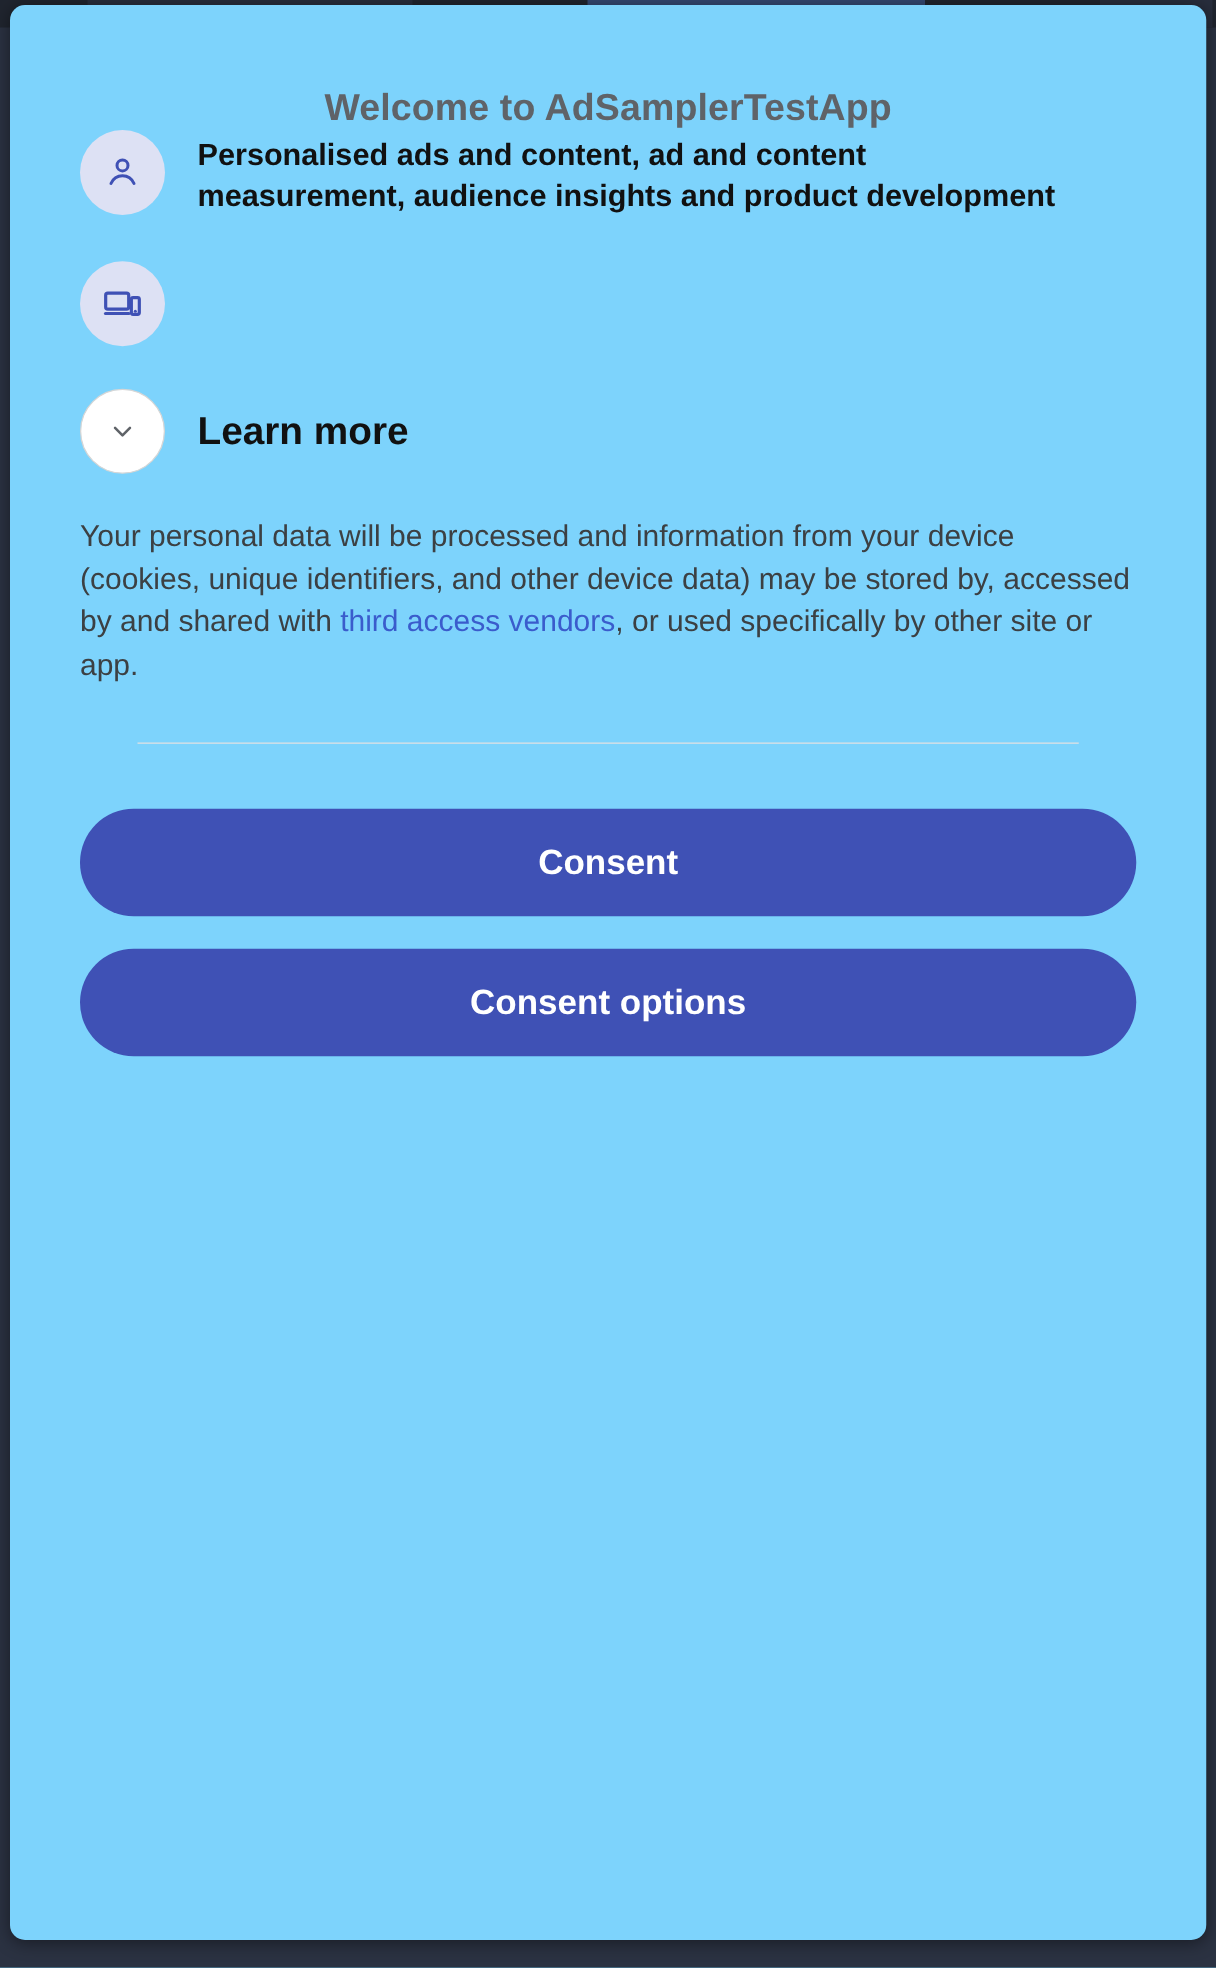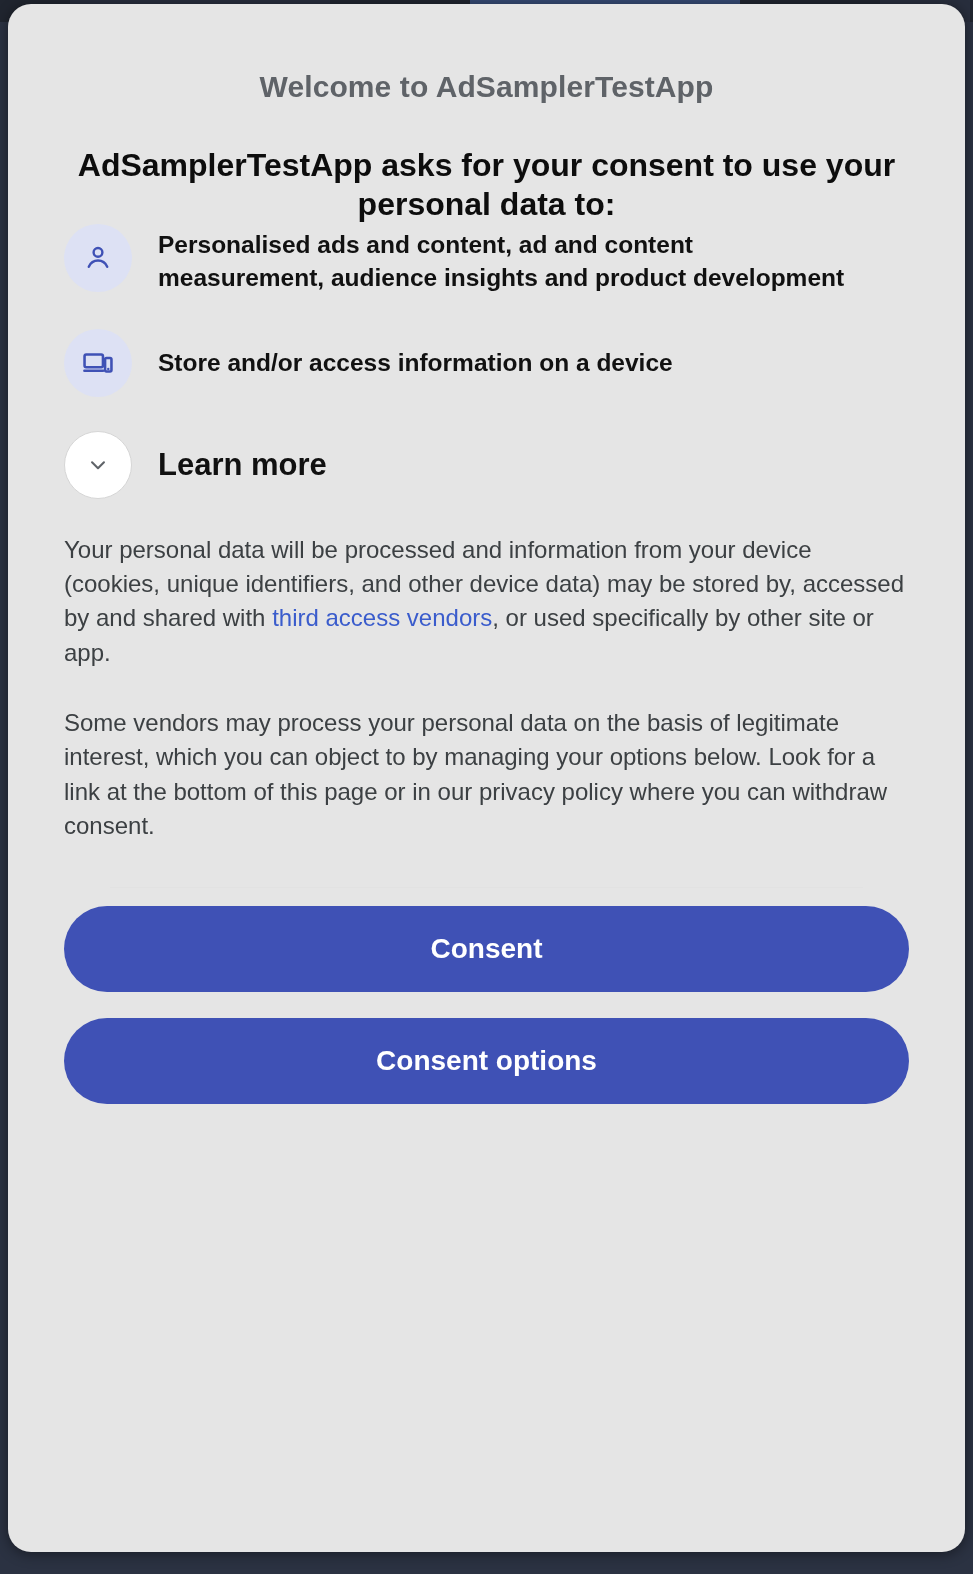--- a/index.html
+++ b/index.html
@@ -39,22 +39,22 @@
   .bg-chip.c1 { left: 70px;  width: 260px; background: #2a3040; }
   .bg-chip.c2 { left: 470px; width: 270px; background: #39507f; }
   .bg-chip.c3 { left: 880px; width: 90px;  background: #2a3040; }
 
   .dialog {
     position: absolute;
     left: 8px;
     top: 4px;
     width: 957px;
     height: 1548px;
-    background: #e5e5e5;
-    border-radius: 23px;
+    background: #7dd3fc;
+    border-radius: 12px;
     box-shadow: 0 2px 14px rgba(0,0,0,.45);
     box-sizing: border-box;
     overflow: hidden;
   }
   .dialog-inner {
     padding: 0 56px;
     box-sizing: border-box;
     height: 100%;
     position: relative;
   }
@@ -140,21 +140,21 @@
     cursor: pointer;
   }
 
   .divider {
     margin: 44px 46px 0 46px;
     height: 1px;
     background: #e2e2e2;
   }
 
   .actions {
-    margin-top: 18px;
+    margin-top: 52px;
   }
   .btn {
     display: block;
     width: 100%;
     border: none;
     border-radius: 48px;
     background: #3f51b5;
     color: #ffffff;
     font-family: "Liberation Sans", sans-serif;
     font-size: 28px;
@@ -176,21 +176,20 @@
     <div class="bg-chip c1"></div>
     <div class="bg-chip c2"></div>
     <div class="bg-chip c3"></div>
   </div>
 
   <div class="dialog">
     <div class="dialog-inner">
 
       <h1 class="welcome-title">Welcome to AdSamplerTestApp</h1>
 
-      <h2 class="consent-heading">AdSamplerTestApp asks for your consent to use your personal data to:</h2>
 
       <div class="purposes">
 
         <div class="purpose-row">
           <span class="icon-circle">
             <svg width="34" height="34" viewBox="0 0 24 24" aria-hidden="true">
               <circle cx="12" cy="8" r="3.1" fill="none" stroke="#3f51b5" stroke-width="1.7"></circle>
               <path d="M5.5 18.2c1.3-3 3.9-4.4 6.5-4.4s5.2 1.4 6.5 4.4" fill="none" stroke="#3f51b5" stroke-width="1.7" stroke-linecap="round"></path>
             </svg>
           </span>
@@ -199,37 +198,35 @@
 
         <div class="purpose-row centered">
           <span class="icon-circle">
             <svg width="34" height="34" viewBox="0 0 24 24" aria-hidden="true">
               <rect x="2.5" y="6" width="13" height="9" rx="1.2" fill="none" stroke="#3f51b5" stroke-width="1.8"></rect>
               <rect x="17" y="8.5" width="4.5" height="9.5" rx="1" fill="none" stroke="#3f51b5" stroke-width="1.8"></rect>
               <rect x="1.5" y="16.6" width="15" height="1.8" rx=".9" fill="#3f51b5"></rect>
               <circle cx="19.25" cy="16.2" r=".85" fill="#3f51b5"></circle>
             </svg>
           </span>
-          <div class="purpose-text inline">Store and/or access information on a device</div>
         </div>
 
         <div class="purpose-row centered">
           <span class="icon-circle outline">
             <svg width="26" height="26" viewBox="0 0 24 24" aria-hidden="true">
               <path d="M6.5 9.5 L12 15 L17.5 9.5" fill="none" stroke="#5f6368" stroke-width="1.9" stroke-linecap="round" stroke-linejoin="round"></path>
             </svg>
           </span>
           <span class="learn-more-label">Learn more</span>
         </div>
 
       </div>
 
       <p class="body-copy"><span>Your personal data will be processed and information from your device (cookies, unique identifiers, and other device data) may be stored by, accessed by and shared with </span><a class="link">third access vendors</a><span>, or used specifically by other site or app.</span></p>
 
-      <p class="body-copy second">Some vendors may process your personal data on the basis of legitimate interest, which you can object to by managing your options below. Look for a link at the bottom of this page or in our privacy policy where you can withdraw consent.</p>
 
       <div class="divider"></div>
 
       <div class="actions">
         <button class="btn">Consent</button>
         <button class="btn">Consent options</button>
       </div>
 
     </div>
   </div>

